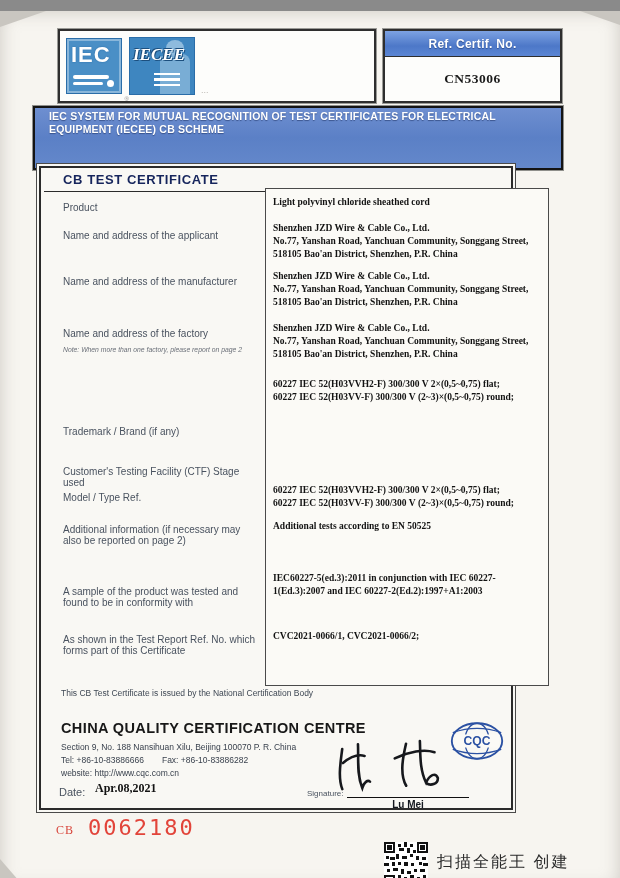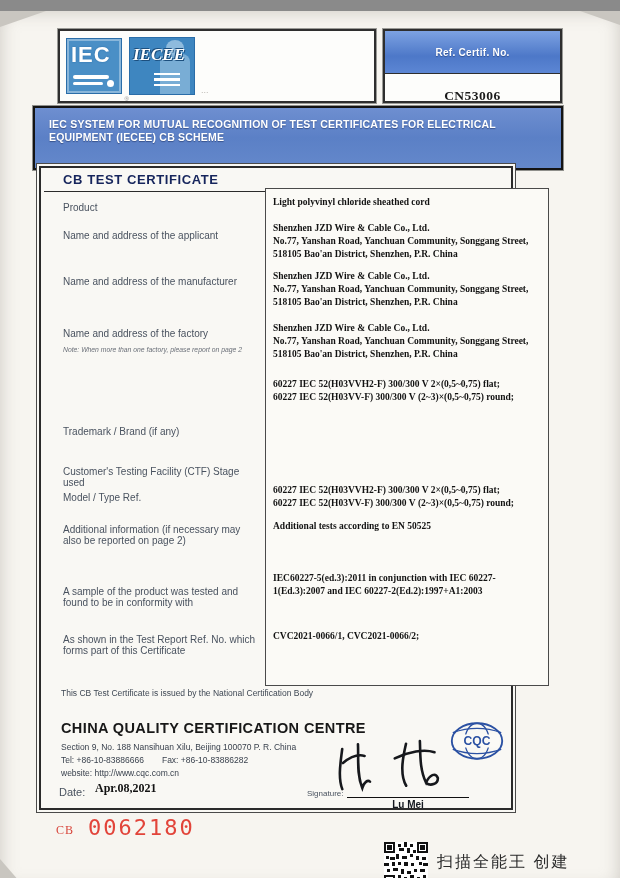--- a/index.html
+++ b/index.html
@@ -46,37 +46,37 @@
   }
   .iecee-lines { position:absolute; right:14px; bottom:8px; }
   .iecee-lines div { width:26px; height:2.5px; background:#fff; margin-top:3px; }
   .logo-dots { color:#b9b7b2; font-size:9px; margin-left:6px; align-self:flex-end; }
 
   .ref-box {
     position:absolute; left:383px; top:18px; width:179px; height:74px;
     background:#fdfdfb; border:2px solid #2e2e2e; box-shadow:0 0 0 1px #9a9a96;
   }
   .ref-head {
-    height:43px; background:linear-gradient(180deg,#7da2e2 0%,#4d78c8 60%,#5c86d4 100%);
-    border-bottom:1px solid #2e2e2e; color:#fff; font-weight:bold; font-size:10px;
+    height:26px; background:linear-gradient(180deg,#7da2e2 0%,#4d78c8 60%,#5c86d4 100%);
+    border-bottom:1px solid #2e2e2e; color:#fff; font-weight:bold; font-size:12px;
     display:flex; align-items:center; justify-content:center; letter-spacing:.3px;
     text-shadow:0 1px 1px #2f4f8f;
   }
   .ref-val {
     height:43px; display:flex; align-items:center; justify-content:center;
     font-family:"Liberation Serif", serif; font-weight:bold; font-size:13.5px; color:#1b1b1b;
     letter-spacing:.5px;
   }
 
   .banner {
     position:absolute; left:33px; top:95px; width:530px; height:64px;
     background:linear-gradient(180deg,#6e8fd0 0%,#5b80c6 50%,#6488cb 100%);
     border:2px solid #141414; box-shadow:0 0 0 1px #8f8f8b;
     color:#fff; font-weight:bold; font-size:10.5px; line-height:13px;
-    padding:10px 12px 0 14px; letter-spacing:.2px;
+    padding:2px 12px 0 14px; letter-spacing:.2px;
     text-shadow:0 1px 1px rgba(30,50,100,.6);
   }
 
   
   .cert-box {
     position:absolute; left:36px; top:152px; width:480px; height:650px;
     border:1px solid #4a4a4a; background:#f9f8f4;
   }
   .cert-inner { position:absolute; inset:2px; border:2px solid #2b2b2b; }
   .cert-title {

